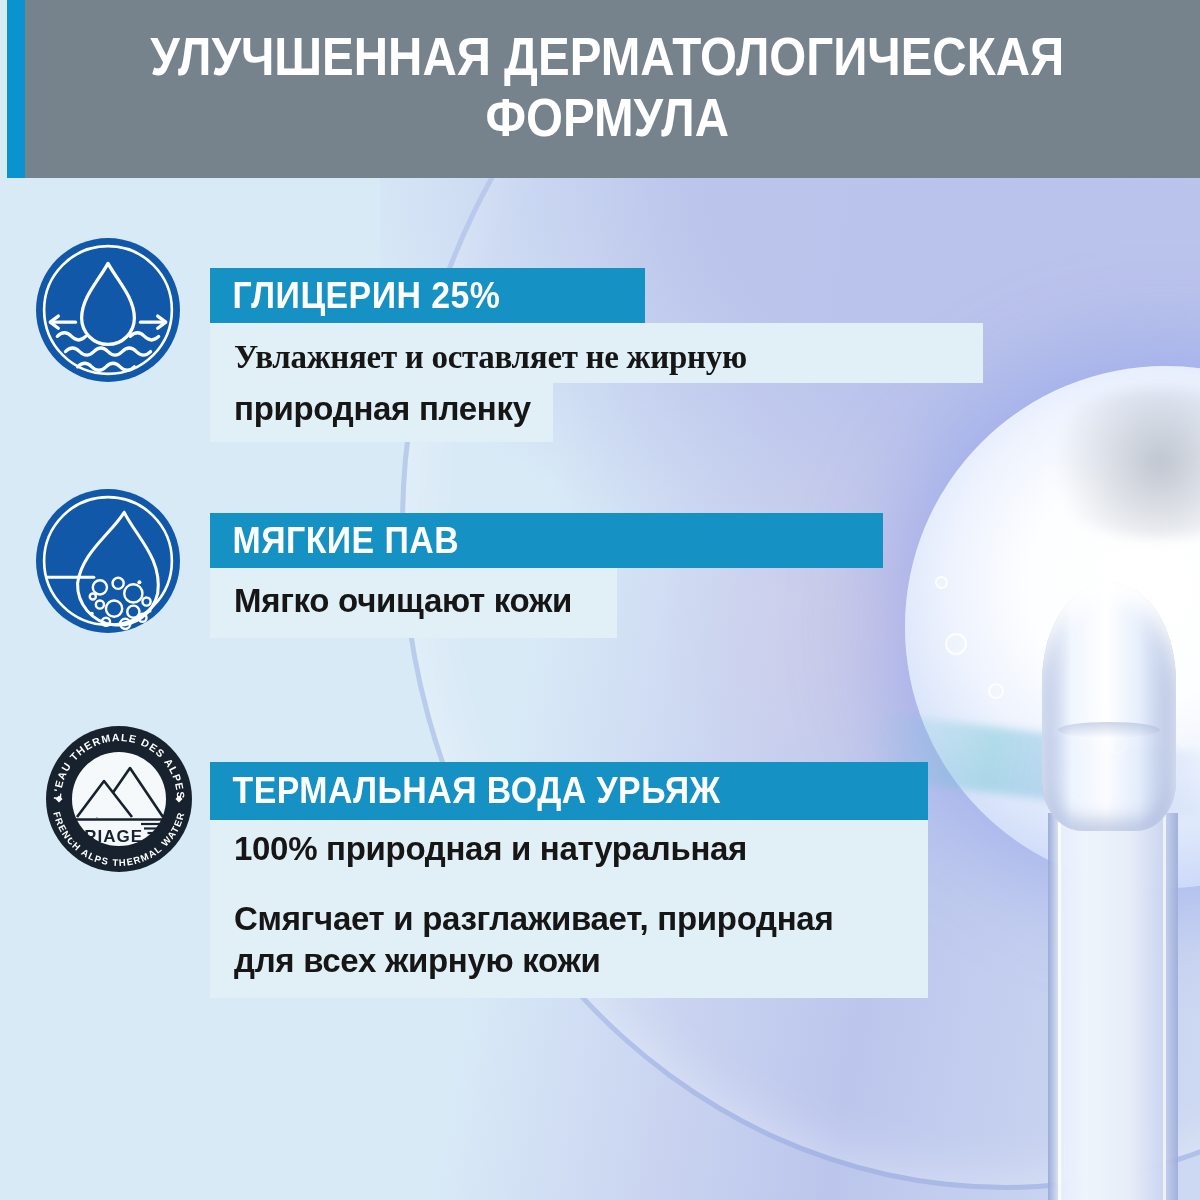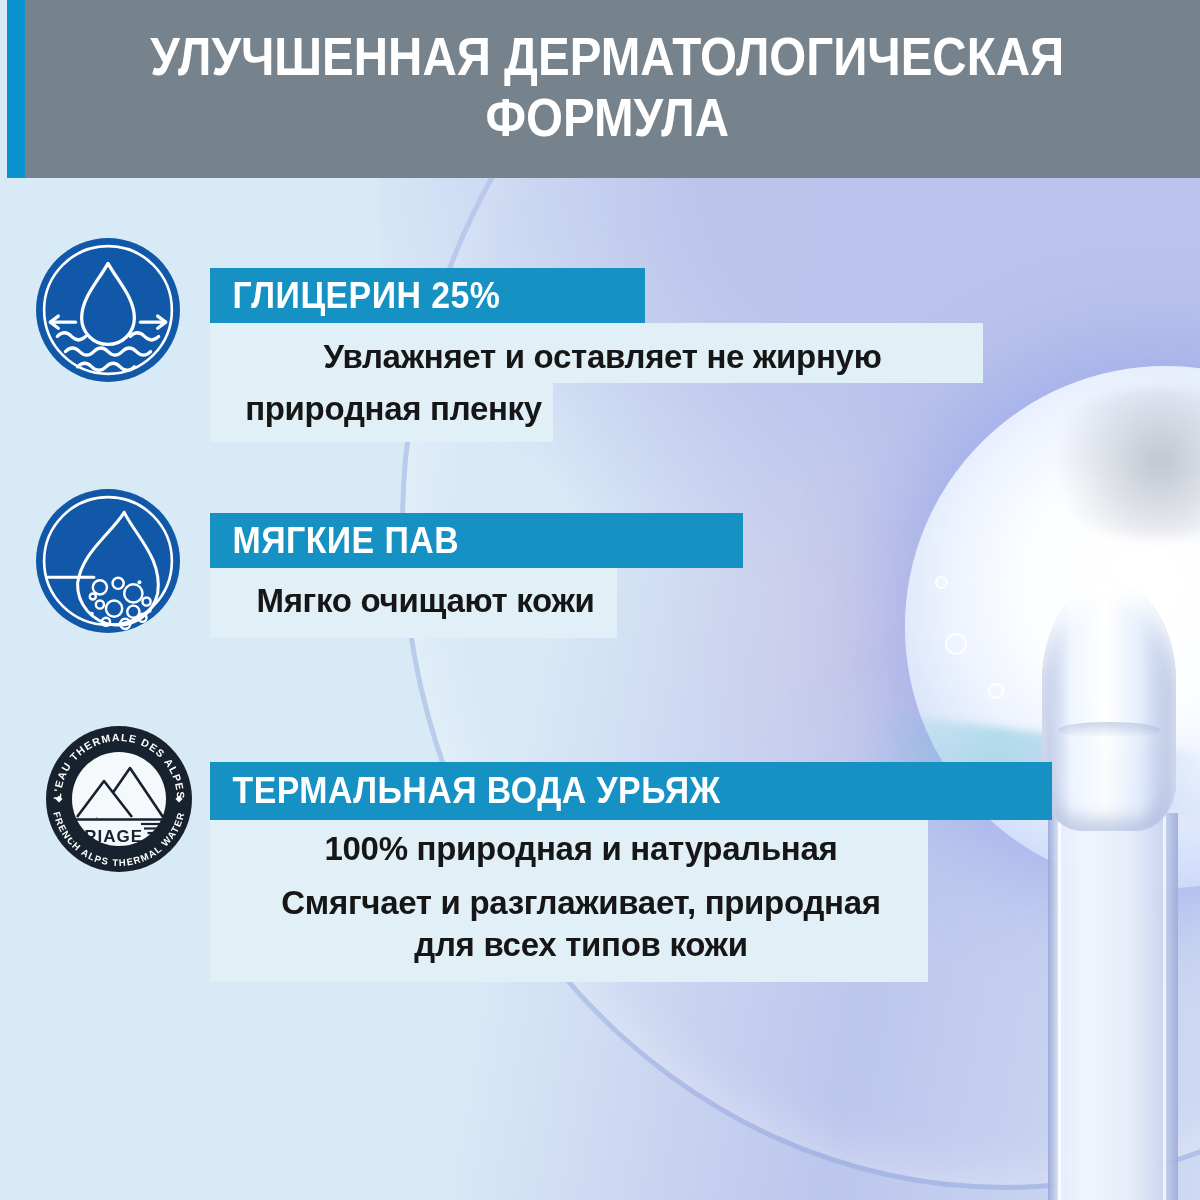--- a/index.html
+++ b/index.html
@@ -50,35 +50,35 @@
   .accent{position:absolute;left:0;top:0;width:18px;height:178px;background:#0a93cf;}
   .title{position:absolute;left:0;right:0;top:26px;text-align:center;color:#ffffff;
     font-weight:bold;font-size:54px;line-height:61px;}
   .title .squeeze{display:inline-block;transform:scaleX(.88);transform-origin:center top;white-space:nowrap;}
 
   
   .feature{position:absolute;left:0;width:100%;z-index:3;}
   .f1{top:237px;} .f2{top:488px;} .f3{top:724px;}
   .ficon{position:absolute;left:35px;top:0;width:146px;height:146px;}
   .f3 .ficon{left:44px;width:150px;height:150px;}
-  .fbody{margin-left:210px;text-align:center;}
+  .fbody{margin-left:210px;}
   .banner{background:#1591c4;height:55px;display:flex;align-items:center;}
   .banner span{color:#fff;font-weight:bold;font-size:36px;letter-spacing:.5px;padding-left:24px;
     display:inline-block;transform:scaleX(.94);transform-origin:left center;white-space:nowrap;}
   .f1 .banner{width:435px;margin-top:31px;}
-  .f2 .banner{width:533px;margin-top:25px;}
-  .f3 .banner{width:842px;height:58px;margin-top:38px;}
+  .f2 .banner{width:673px;margin-top:25px;}
+  .f3 .banner{width:718px;height:58px;margin-top:38px;}
   .line{background:#e1eff7;font-weight:bold;font-size:33px;line-height:42px;color:#161616;
     box-sizing:border-box;letter-spacing:-.3px;}
-  .f1 .l1{width:773px;padding:13px 12px 5px 24px;}
+  .f1 .l1{width:773px;padding:13px 12px 5px 24px;font-family:Liberation Serif, serif;}
   .f1 .l2{width:343px;padding:5px 0 12px 24px;}
   .f2 .l1{width:407px;padding:12px 0 16px 24px;}
   .f3 .descbox{width:718px;background:#e1eff7;box-sizing:border-box;padding:8px 0 16px 24px;}
   .f3 .line{background:transparent;width:auto;padding:0;}
-  .f3 .l1{margin-bottom:12px;}
+  .f3 .l1{margin-bottom:28px;}
 
   .ringtext{fill:#ffffff;font-weight:bold;letter-spacing:1.2px;}
 </style>
 </head>
 <body>
 
 <div class="stage">
 
   <div class="photo">
     <div class="grad"></div>
@@ -205,18 +205,18 @@
         <text x="63" y="118" text-anchor="middle" font-size="17" font-weight="bold" fill="#18222e" letter-spacing="1">URIAGE</text>
       </svg>
     </div>
     <div class="fbody">
       <div class="banner">
         <span>ТЕРМАЛЬНАЯ ВОДА УРЬЯЖ</span>
       </div>
       <div class="descbox">
         <div class="line l1">100% природная и натуральная</div>
         <div class="line l2">Смягчает и разглаживает, природная</div>
-        <div class="line l3">для всех типов кожи</div>
+        <div class="line l3">для всех жирную кожи</div>
       </div>
     </div>
   </section>
 
 </div>
 
 </body></html>

